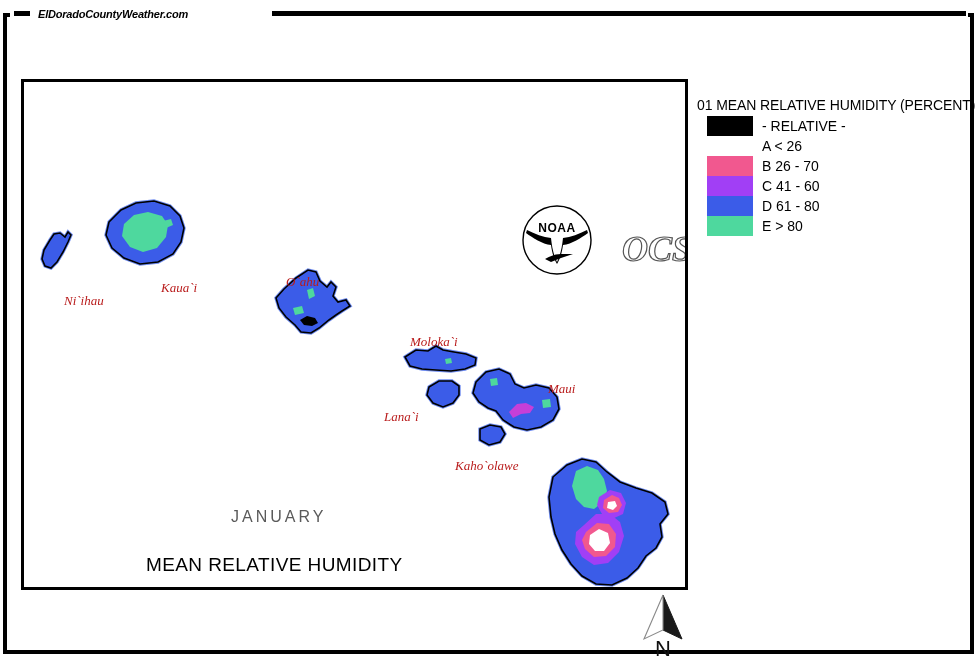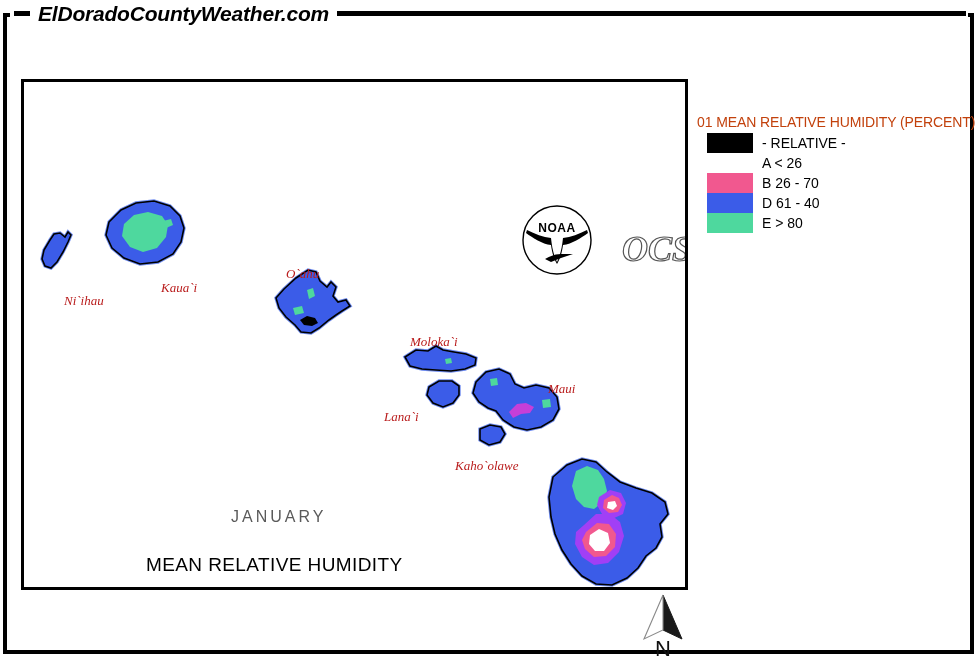--- a/index.html
+++ b/index.html
@@ -4,21 +4,21 @@
 <style>
   html,body{margin:0;padding:0;background:#ffffff;}
   body{width:980px;height:661px;position:relative;overflow:hidden;
        font-family:"Liberation Sans",sans-serif;}
 
   
   #page-frame{position:absolute;left:3px;top:13px;width:971px;height:641px;
               border:4px solid #000;box-sizing:border-box;}
   #banner-title{position:absolute;left:30px;top:4px;height:20px;
                 background:#fff;padding:0 8px;font-style:italic;font-weight:bold;
-                font-size:21px;color:#000;letter-spacing:-0.2px;white-space:nowrap;
+                font-size:11px;color:#000;letter-spacing:-0.2px;white-space:nowrap;
                 line-height:20px;z-index:4;}
   .banner-dash{position:absolute;top:11px;height:5px;background:#000;z-index:3;}
   #banner-dash-left{left:14px;width:26px;}
   #banner-dash-right{left:272px;width:694px;}
   #banner-mask{position:absolute;left:10px;top:9px;width:958px;height:9px;
                background:#fff;z-index:2;}
 
   
   #map-frame{position:absolute;left:21px;top:79px;width:667px;height:511px;
              border:3px solid #000;box-sizing:border-box;background:#fff;
@@ -36,21 +36,21 @@
   
   #noaa-logo{position:absolute;left:497px;top:122px;width:72px;height:72px;}
   #ocs-logo{position:absolute;left:587px;top:143px;width:92px;height:48px;}
 
   
   #legend{position:absolute;left:697px;top:76px;width:283px;}
   #legend-hawaii-row{display:flex;align-items:center;height:26px;margin-left:29px;}
   #legend-hawaii-box{width:40px;height:23px;border:3px solid #00807f;
                      background:#fff;box-sizing:border-box;}
   #legend-hawaii-label{margin-left:16px;font-size:14px;color:#000;letter-spacing:0.3px;}
-  #legend-title{margin-top:38px;font-size:14px;color:#c2410c;letter-spacing:-0.1px;
+  #legend-title{margin-top:21px;font-size:14px;color:#000000;letter-spacing:-0.1px;
                 white-space:nowrap;}
   #legend-rows{margin-top:3px;}
   .legend-row{display:flex;align-items:center;height:20px;}
   .legend-swatch{width:46px;height:20px;margin-left:10px;flex:0 0 auto;}
   .legend-text{margin-left:9px;font-size:14px;color:#000;white-space:nowrap;}
 
   
   #north-arrow{position:absolute;left:638px;top:592px;width:50px;height:66px;}
 </style>
 </head>
@@ -165,21 +165,21 @@
       <path fill="#a13ff5" stroke="none" d="M560,443 L572,432 L586,432 L596,440 L600,454 L595,470 L584,481
                L570,483 L558,475 L551,462 L552,450 Z"></path>
       <path fill="#f1588f" stroke="none" d="M562,450 L573,441 L585,442 L592,452 L591,465 L582,474 L570,475
                L561,467 L558,458 Z"></path>
       <path fill="#ffffff" stroke="none" d="M566,453 L575,447 L584,451 L586,461 L580,469 L571,469 L565,462 Z"></path>
     </g>
   </svg>
 
   <div class="isl-label" style="left:40px;top:211px">Ni`ihau</div>
   <div class="isl-label" style="left:137px;top:198px">Kaua`i</div>
-  <div class="isl-label" style="left:262px;top:184px">O`ahu</div>
+  <div class="isl-label" style="left:262px;top:192px">O`ahu</div>
   <div class="isl-label" style="left:386px;top:252px">Moloka`i</div>
   <div class="isl-label" style="left:524px;top:299px">Maui</div>
   <div class="isl-label" style="left:360px;top:327px">Lana`i</div>
   <div class="isl-label" style="left:431px;top:376px">Kaho`olawe</div>
 
   <div id="center-month">JANUARY</div>
   <div id="center-title">MEAN RELATIVE HUMIDITY</div>
 
   <svg id="noaa-logo" viewBox="0 0 72 72">
     <circle cx="36" cy="36" r="34" fill="#fff" stroke="#000" stroke-width="1.4"></circle>
@@ -211,24 +211,28 @@
     <div class="legend-row">
       <div class="legend-swatch" style="background:#ffffff"></div>
       <div class="legend-text">A &lt; 26</div>
     </div>
 
     <div class="legend-row">
       <div class="legend-swatch" style="background:#f1588f"></div>
       <div class="legend-text">B 26 - 70</div>
     </div>
 
+    <div class="legend-row">
+      <div class="legend-swatch" style="background:#a13ff5"></div>
+      <div class="legend-text">C 41 - 60</div>
+    </div>
 
     <div class="legend-row">
       <div class="legend-swatch" style="background:#3b5ce8"></div>
-      <div class="legend-text">D 61 - 40</div>
+      <div class="legend-text">D 61 - 80</div>
     </div>
 
     <div class="legend-row">
       <div class="legend-swatch" style="background:#4ed89e"></div>
       <div class="legend-text">E &gt; 80</div>
     </div>
 
   </div>
 </div>
 

